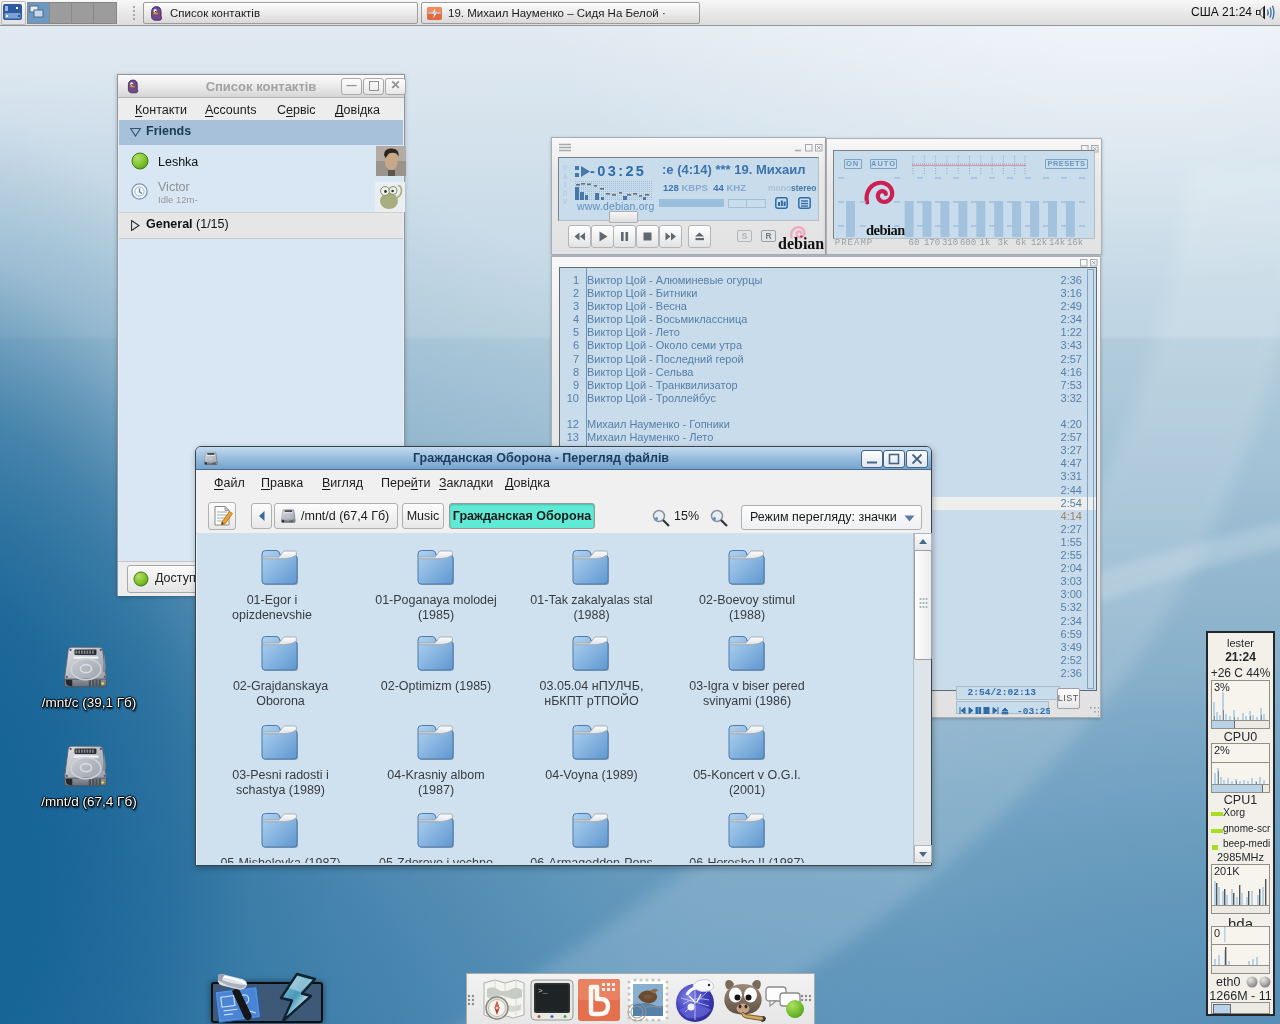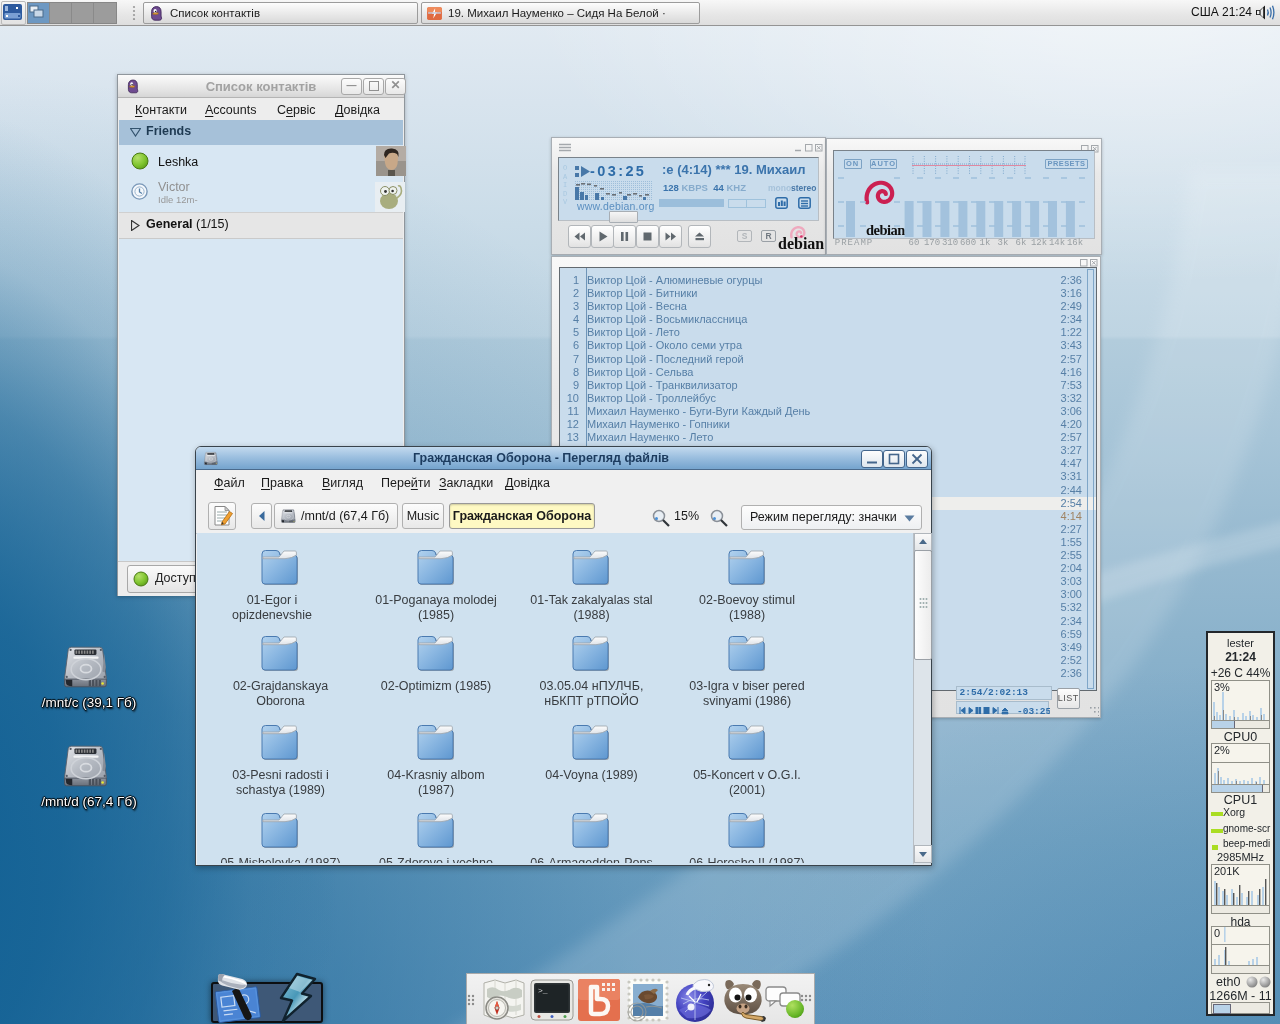--- a/index.html
+++ b/index.html
@@ -441,25 +441,20 @@
 <div class="plrow" style="top:110.7px;">
         <span class="n">9</span>
         <span class="t">Виктор Цой - Транквилизатор</span>
         <span class="d">7:53</span>
       </div>
 <div class="plrow" style="top:123.8px;">
         <span class="n">10</span>
         <span class="t">Виктор Цой - Троллейбус</span>
         <span class="d">3:32</span>
       </div>
-<div class="plrow" style="top:136.9px;">
-        <span class="n">11</span>
-        <span class="t">Михаил Науменко - Буги-Вуги Каждый День</span>
-        <span class="d">3:06</span>
-      </div>
 <div class="plrow" style="top:150.0px;">
         <span class="n">12</span>
         <span class="t">Михаил Науменко - Гопники</span>
         <span class="d">4:20</span>
       </div>
 <div class="plrow" style="top:163.1px;">
         <span class="n">13</span>
         <span class="t">Михаил Науменко - Лето</span>
         <span class="d">2:57</span>
       </div>
@@ -549,21 +544,21 @@
         <span class="d">2:52</span>
       </div>
 <div class="plrow" style="top:398.9px;">
         <span class="n">31</span>
         <span class="t">Гражданская Оборона - Снаружи всех измерений</span>
         <span class="d">2:36</span>
       </div>
   <div class="a" style="left:25.5px;top:0;width:1px;height:422px;background:#6f95b8"></div>
   <div class="a" style="left:527px;top:1px;width:5px;height:418px;border:1px solid #7fa6c8"></div>
  </div>
- <div class="a" style="left:403.6px;top:429px;width:91px;height:12px;background:#c9dcec;border:1px solid #a8bccc;font-family:'Liberation Mono',monospace;font-size:9.5px;font-weight:bold;color:#2e6ca8;line-height:12px;padding-left:3px">2:54/2:02:13</div>
+ <div class="a" style="left:403.6px;top:429px;width:91px;height:12px;background:#c9dcec;border:1px solid #a8bccc;font-family:'Liberation Mono',monospace;font-size:9.5px;font-weight:bold;color:#2e6ca8;line-height:12px;padding-left:11px">2:54/2:02:13</div>
  <div class="a" style="left:403.6px;top:444px;width:91px;height:11px;background:#c9dcec;border:1px solid #a8bccc">
   <svg width="93" height="11">
         <g fill="#2e6ca8" stroke="#2e6ca8">
           <path d="M3 2 L3 9 M4 5.5 L8 2.5 L8 8.5 Z"></path>
           <path d="M12 2.5 L16 5.5 L12 8.5 Z"></path>
           <rect x="19" y="2.5" width="1.6" height="6"></rect>
           <rect x="22" y="2.5" width="1.6" height="6"></rect>
           <rect x="27" y="2.5" width="5" height="6"></rect>
           <path d="M36 2.5 L40 5.5 L36 8.5 Z M41 2 L41 9"></path>
           <path d="M45 6 L51 6 L48 3 Z M45 7.5 L51 7.5 L51 8.8 L45 8.8 Z"></path>
@@ -649,21 +644,21 @@
  <div class="tbbtn" style="left:55px;top:56px;width:19px;height:24px"><svg width="19" height="24">
         <path d="M12.5 7 L7 12 L12.5 17 Z" fill="#3a6a9c"></path>
       </svg></div>
  <div class="tbbtn" style="left:78px;top:56px;width:122px;height:24px">
   <svg style="position:absolute;left:5px;top:4px" width="17" height="16" viewBox="0 0 47 40">
         <use href="#hddicon"></use>
       </svg>
   <span style="position:absolute;left:26px;top:5px;white-space:nowrap">/mnt/d (67,4 Гб)</span>
     </div>
  <div class="tbbtn" style="left:206px;top:56px;width:40px;height:24px;text-align:center;line-height:24px">Music</div>
- <div class="tbbtn" style="left:253px;top:56px;width:144px;height:24px;background:#fef9c3;box-shadow:inset 0 1px 2px rgba(0,0,0,0.2);border-color:#989898;text-align:center;line-height:24px;font-weight:bold">Гражданская Оборона</div>
+ <div class="tbbtn" style="left:253px;top:56px;width:144px;height:24px;background:#5eead4;box-shadow:inset 0 1px 2px rgba(0,0,0,0.2);border-color:#989898;text-align:center;line-height:24px;font-weight:bold">Гражданская Оборона</div>
  <svg class="a" style="left:455px;top:61px" width="20" height="19">
       <circle cx="8" cy="8" r="5.5" fill="#e8eef4" stroke="#8a9098" stroke-width="1.5"></circle>
       <line x1="12" y1="12" x2="18" y2="18" stroke="#30353a" stroke-width="2.2"></line>
       <circle cx="5.5" cy="10.5" r="1.5" fill="#4a90d8"></circle>
     </svg>
  <div class="a" style="left:478px;top:62px;font-size:12.5px;color:#1a1a1a">15%</div>
  <svg class="a" style="left:513px;top:61px" width="20" height="19">
       <circle cx="8" cy="8" r="5.5" fill="#e8eef4" stroke="#8a9098" stroke-width="1.5"></circle>
       <line x1="12" y1="12" x2="18" y2="18" stroke="#30353a" stroke-width="2.2"></line>
       <circle cx="5.5" cy="10.5" r="1.5" fill="#4a90d8"></circle>
@@ -861,21 +856,21 @@
           <rect x="12" y="16" width="1.4" height="16"></rect>
           <rect x="21" y="20" width="1.4" height="12"></rect>
           <rect x="27" y="12" width="1.4" height="20"></rect>
           <rect x="36" y="18" width="1.4" height="14"></rect>
           <rect x="47" y="16" width="1.4" height="16"></rect>
           <rect x="53" y="6" width="1.4" height="26"></rect>
         </g>
       </svg>
     </div>
  <div class="gkbar" style="top:272px"></div>
- <div class="gkc" style="top:282px;font-size:12px">hda</div>
+ <div class="gkc" style="top:282px;font-size:15px">hda</div>
  <div class="gkbox" style="top:293px;height:17px">
       <span style="position:absolute;left:2px;top:0px">0</span>
       <svg style="position:absolute;left:0;top:0" width="55" height="15">
         <rect x="12" y="0" width="1.6" height="15" fill="#b8d2e8"></rect>
       </svg>
     </div>
  <div class="gkbox" style="top:311px;height:20px">
   <svg style="position:absolute;left:0;bottom:0" width="55" height="18">
         <g fill="#b8d2e8">
           <rect x="2" y="12" width="2" height="6"></rect>

